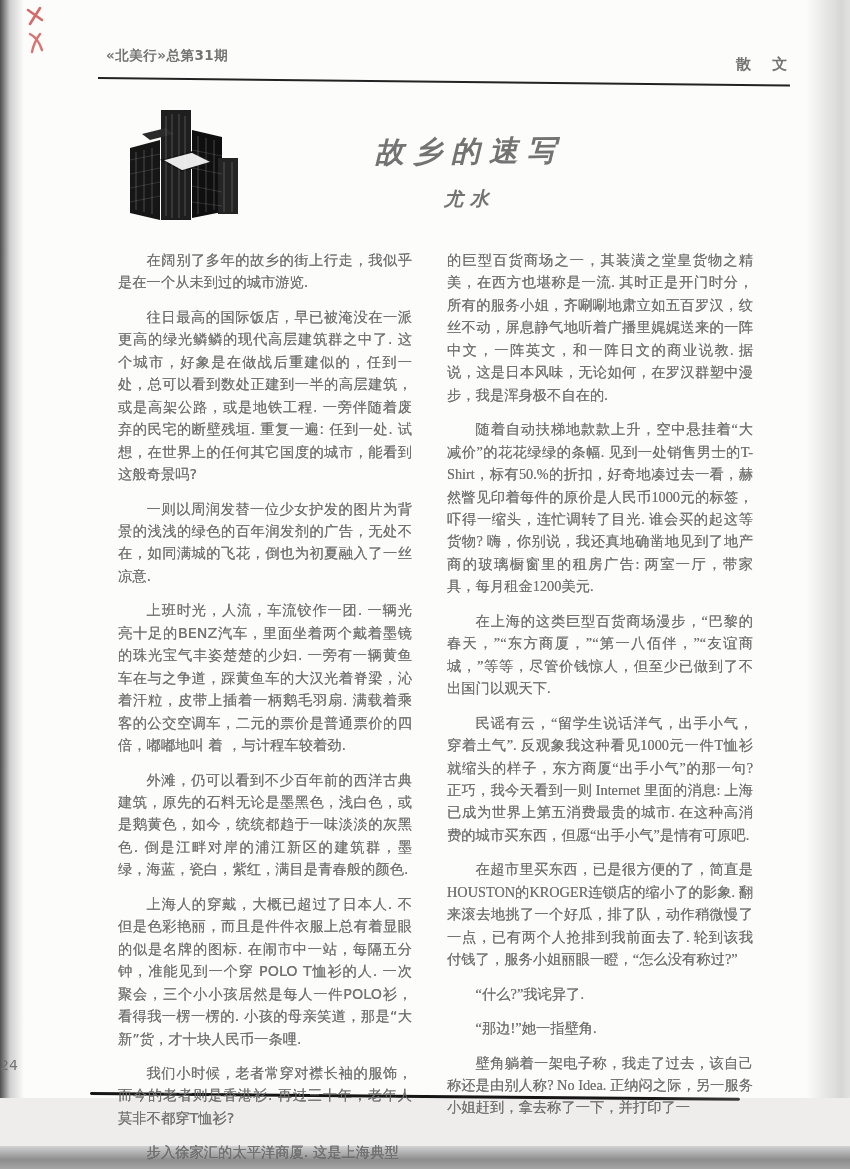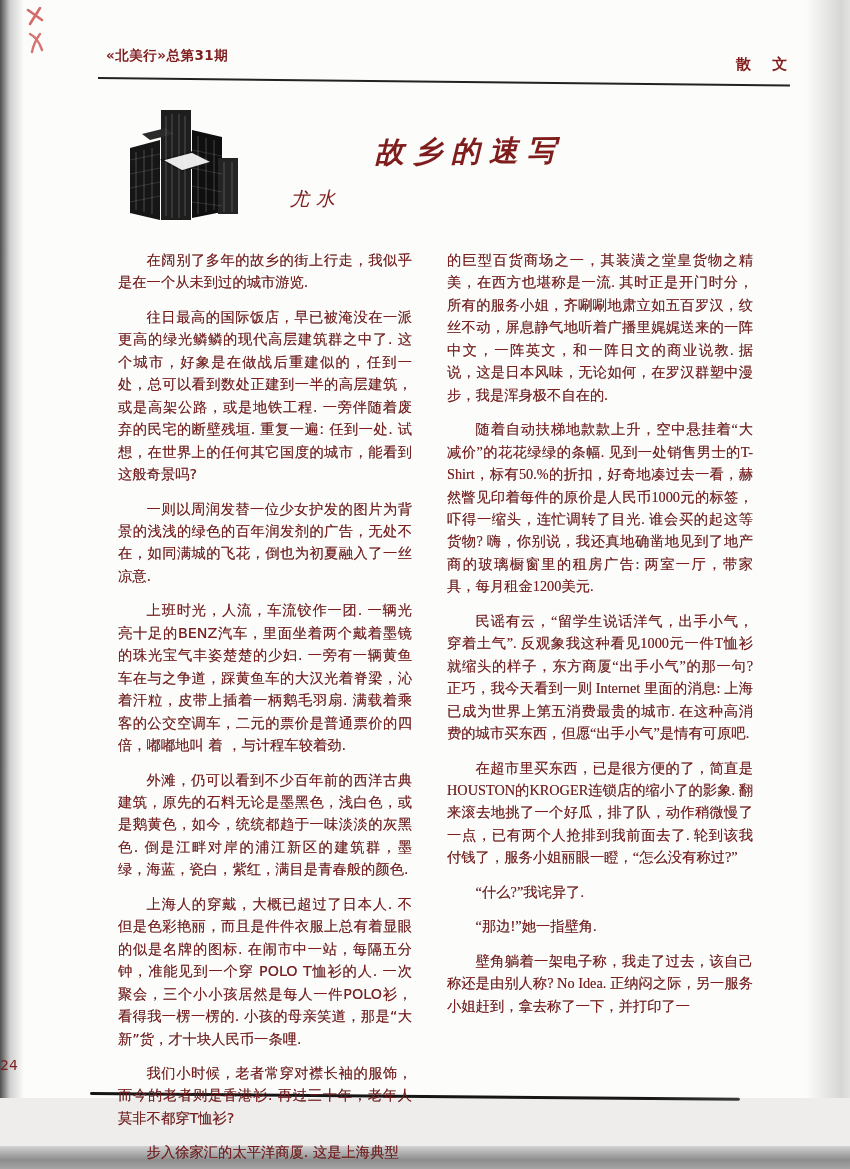--- a/index.html
+++ b/index.html
@@ -1,17 +1,17 @@
 <!DOCTYPE html>
 <html><head>
 <meta charset="utf-8">
 <style>
   html,body{margin:0;padding:0;background:#ffffff;}
   .page{position:relative;width:850px;height:1169px;overflow:hidden;
-        background:#fcfcfb;font-family:"DejaVu Sans",sans-serif;color:#7f1d1d;}
+        background:#fcfcfb;font-family:"DejaVu Sans",sans-serif;color:#737373;}
   
   .edge-left{position:absolute;left:0;top:0;width:26px;height:1100px;z-index:2;
     background:linear-gradient(to right,#4f4f4f 0px,#8f8f8f 5px,#cfcfcf 10px,rgba(250,250,250,0) 24px);}
   .edge-right{position:absolute;right:0;top:0;width:44px;height:1100px;z-index:2;
     background:linear-gradient(to right,rgba(0,0,0,0),rgba(0,0,0,0.15) 80%,rgba(0,0,0,0.10));}
   .below-page{position:absolute;left:0;top:1098px;width:850px;height:71px;z-index:3;
     background:#eeedec;}
   .bottom-band{position:absolute;left:0;top:1146px;width:850px;height:23px;z-index:4;
     background:linear-gradient(to bottom,#d2d2d2,#8d8d8d 60%,#a5a5a5);}
   .page-edge-rule{position:absolute;left:90px;top:1092px;width:650px;height:3px;z-index:5;
@@ -20,22 +20,22 @@
   
   .hdr-journal{position:absolute;left:106px;top:47px;z-index:6;font-size:13.5px;font-weight:bold;letter-spacing:0.5px;}
   .hdr-section{position:absolute;left:736px;top:55px;z-index:6;font-size:15px;font-weight:bold;letter-spacing:8px;white-space:nowrap;}
   .hdr-rule{position:absolute;left:98px;top:77px;width:692px;height:2.2px;background:#222;z-index:6;
     transform:rotate(0.62deg);transform-origin:left center;}
   
   .buildings{position:absolute;left:122px;top:100px;z-index:6;}
   .title{position:absolute;left:290px;top:132px;width:360px;z-index:6;text-align:center;
     font-family:"DejaVu Serif",serif;font-style:italic;font-weight:600;font-size:29px;
     letter-spacing:9px;transform:rotate(-0.6deg);}
-  .author{position:absolute;left:290px;top:186px;width:360px;z-index:6;text-align:left;
-    font-family:"DejaVu Serif",serif;font-style:italic;font-weight:400;font-size:19px;letter-spacing:7px;}
+  .author{position:absolute;left:290px;top:186px;width:360px;z-index:6;text-align:center;
+    font-family:"DejaVu Serif",serif;font-style:italic;font-weight:700;font-size:19px;letter-spacing:7px;}
   
   .col{position:absolute;top:237px;z-index:6;font-size:14.3px;line-height:22.45px;
     text-align:justify;text-shadow:0 0 0.4px rgba(20,20,20,0.55);}
   .col p{margin:12px;text-indent:2em;}
   .col p.cont{text-indent:0;}
   .col-left{left:106px;width:318px;}
   .col-right{left:435px;width:330px;font-family:Liberation Serif, serif;}
   .footer-page{position:absolute;left:0;top:1057px;width:850px;z-index:6;text-align:left;font-size:14px;}
   .red-marks{position:absolute;left:22px;top:4px;z-index:7;}
 </style>
@@ -102,20 +102,21 @@
     <p>上班时光，人流，车流铰作一团. 一辆光亮十足的BENZ汽车，里面坐着两个戴着墨镜的珠光宝气丰姿楚楚的少妇. 一旁有一辆黄鱼车在与之争道，踩黄鱼车的大汉光着脊梁，沁着汗粒，皮带上插着一柄鹅毛羽扇. 满载着乘客的公交空调车，二元的票价是普通票价的四倍，嘟嘟地叫 着 ，与计程车较着劲.</p>
     <p>外滩，仍可以看到不少百年前的西洋古典建筑，原先的石料无论是墨黑色，浅白色，或是鹅黄色，如今，统统都趋于一味淡淡的灰黑色. 倒是江畔对岸的浦江新区的建筑群，墨绿，海蓝，瓷白，紫红，满目是青春般的颜色.</p>
     <p>上海人的穿戴，大概已超过了日本人. 不但是色彩艳丽，而且是件件衣服上总有着显眼的似是名牌的图标. 在闹市中一站，每隔五分钟，准能见到一个穿 POLO T恤衫的人. 一次聚会，三个小小孩居然是每人一件POLO衫，看得我一楞一楞的. 小孩的母亲笑道，那是“大新”货，才十块人民币一条哩.</p>
     <p>我们小时候，老者常穿对襟长袖的服饰，而今的老者则是香港衫. 再过三十年，老年人莫非不都穿T恤衫?</p>
     <p>步入徐家汇的太平洋商厦. 这是上海典型</p>
   </div>
 
   <div class="col col-right">
     <p class="cont">的巨型百货商场之一，其装潢之堂皇货物之精美，在西方也堪称是一流. 其时正是开门时分，所有的服务小姐，齐唰唰地肃立如五百罗汉，纹丝不动，屏息静气地听着广播里娓娓送来的一阵中文，一阵英文，和一阵日文的商业说教. 据说，这是日本风味，无论如何，在罗汉群塑中漫步，我是浑身极不自在的.</p>
     <p>随着自动扶梯地款款上升，空中悬挂着“大减价”的花花绿绿的条幅. 见到一处销售男士的T-Shirt，标有50.%的折扣，好奇地凑过去一看，赫然瞥见印着每件的原价是人民币1000元的标签，吓得一缩头，连忙调转了目光. 谁会买的起这等货物? 嗨，你别说，我还真地确凿地见到了地产商的玻璃橱窗里的租房广告: 两室一厅，带家具，每月租金1200美元.</p>
+    <p>在上海的这类巨型百货商场漫步，“巴黎的春天，”“东方商厦，”“第一八佰伴，”“友谊商城，”等等，尽管价钱惊人，但至少已做到了不出国门以观天下.</p>
     <p>民谣有云，“留学生说话洋气，出手小气，穿着土气”. 反观象我这种看见1000元一件T恤衫就缩头的样子，东方商厦“出手小气”的那一句? 正巧，我今天看到一则 Internet 里面的消息: 上海已成为世界上第五消费最贵的城市. 在这种高消费的城市买东西，但愿“出手小气”是情有可原吧.</p>
     <p>在超市里买东西，已是很方便的了，简直是HOUSTON的KROGER连锁店的缩小了的影象. 翻来滚去地挑了一个好瓜，排了队，动作稍微慢了一点，已有两个人抢排到我前面去了. 轮到该我付钱了，服务小姐丽眼一瞪，“怎么没有称过?”</p>
     <p>“什么?”我诧异了.</p>
     <p>“那边!”她一指壁角.</p>
     <p>壁角躺着一架电子称，我走了过去，该自己称还是由别人称? No Idea. 正纳闷之际，另一服务小姐赶到，拿去称了一下，并打印了一</p>
   </div>
 
   <div class="footer-page">24</div>
 
 </div>

